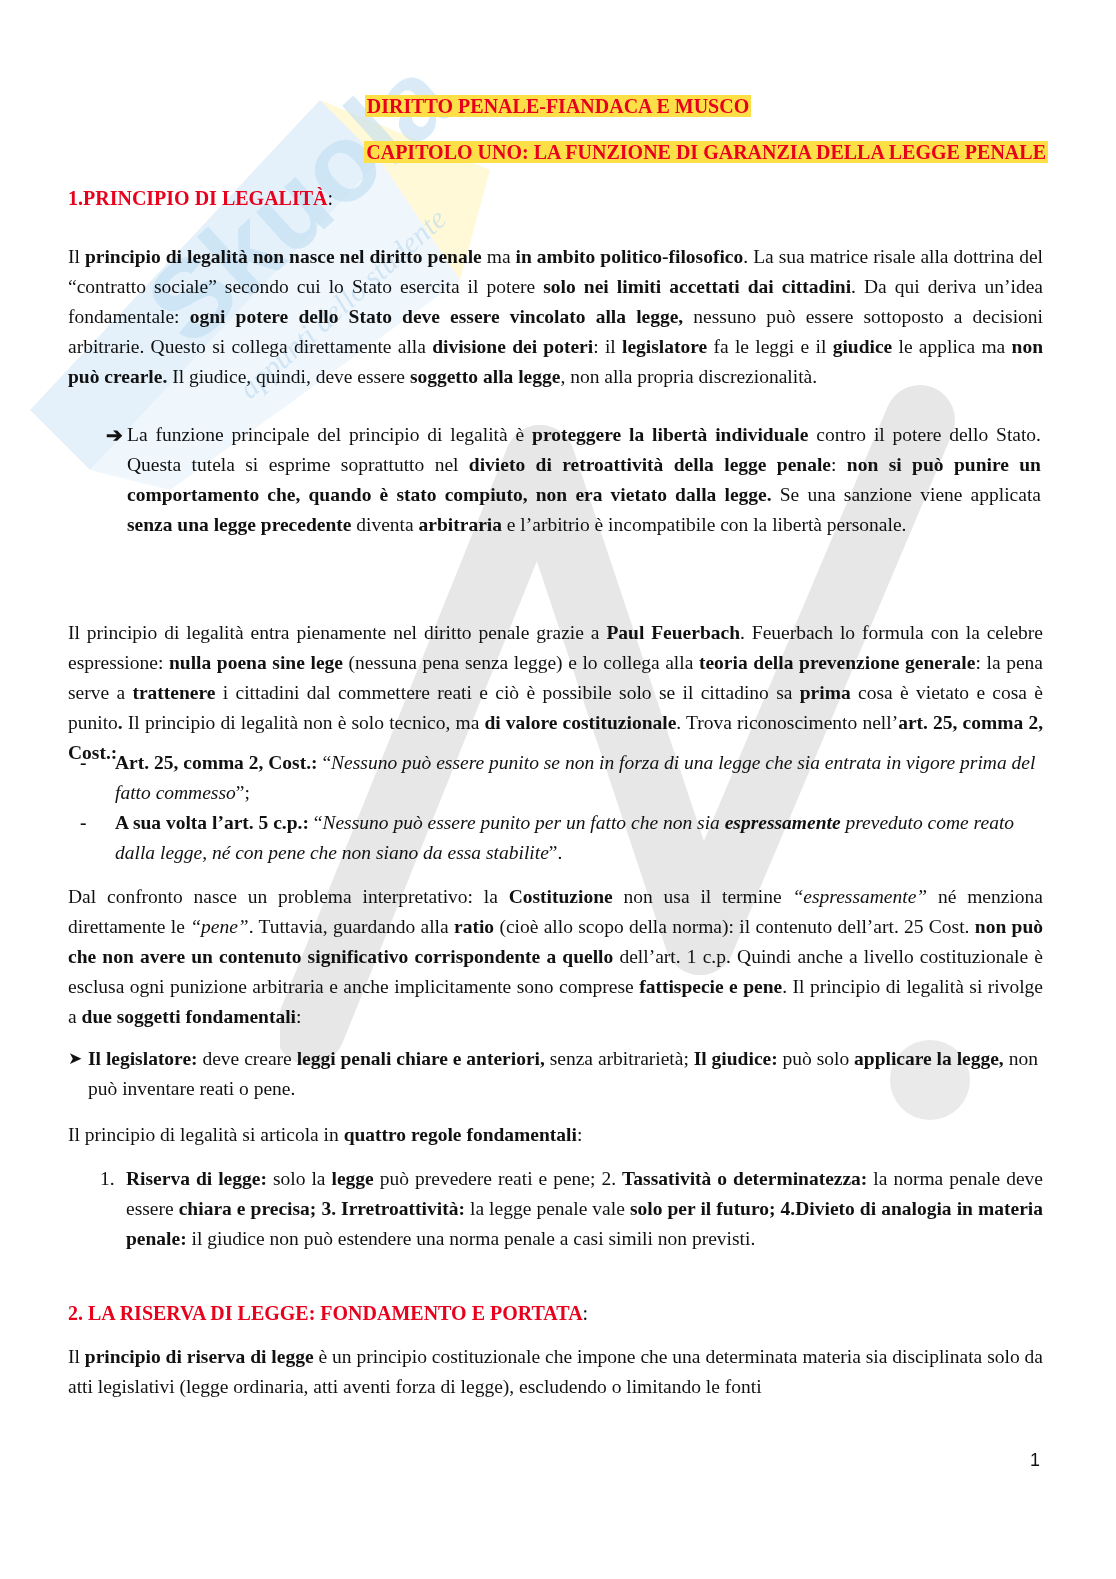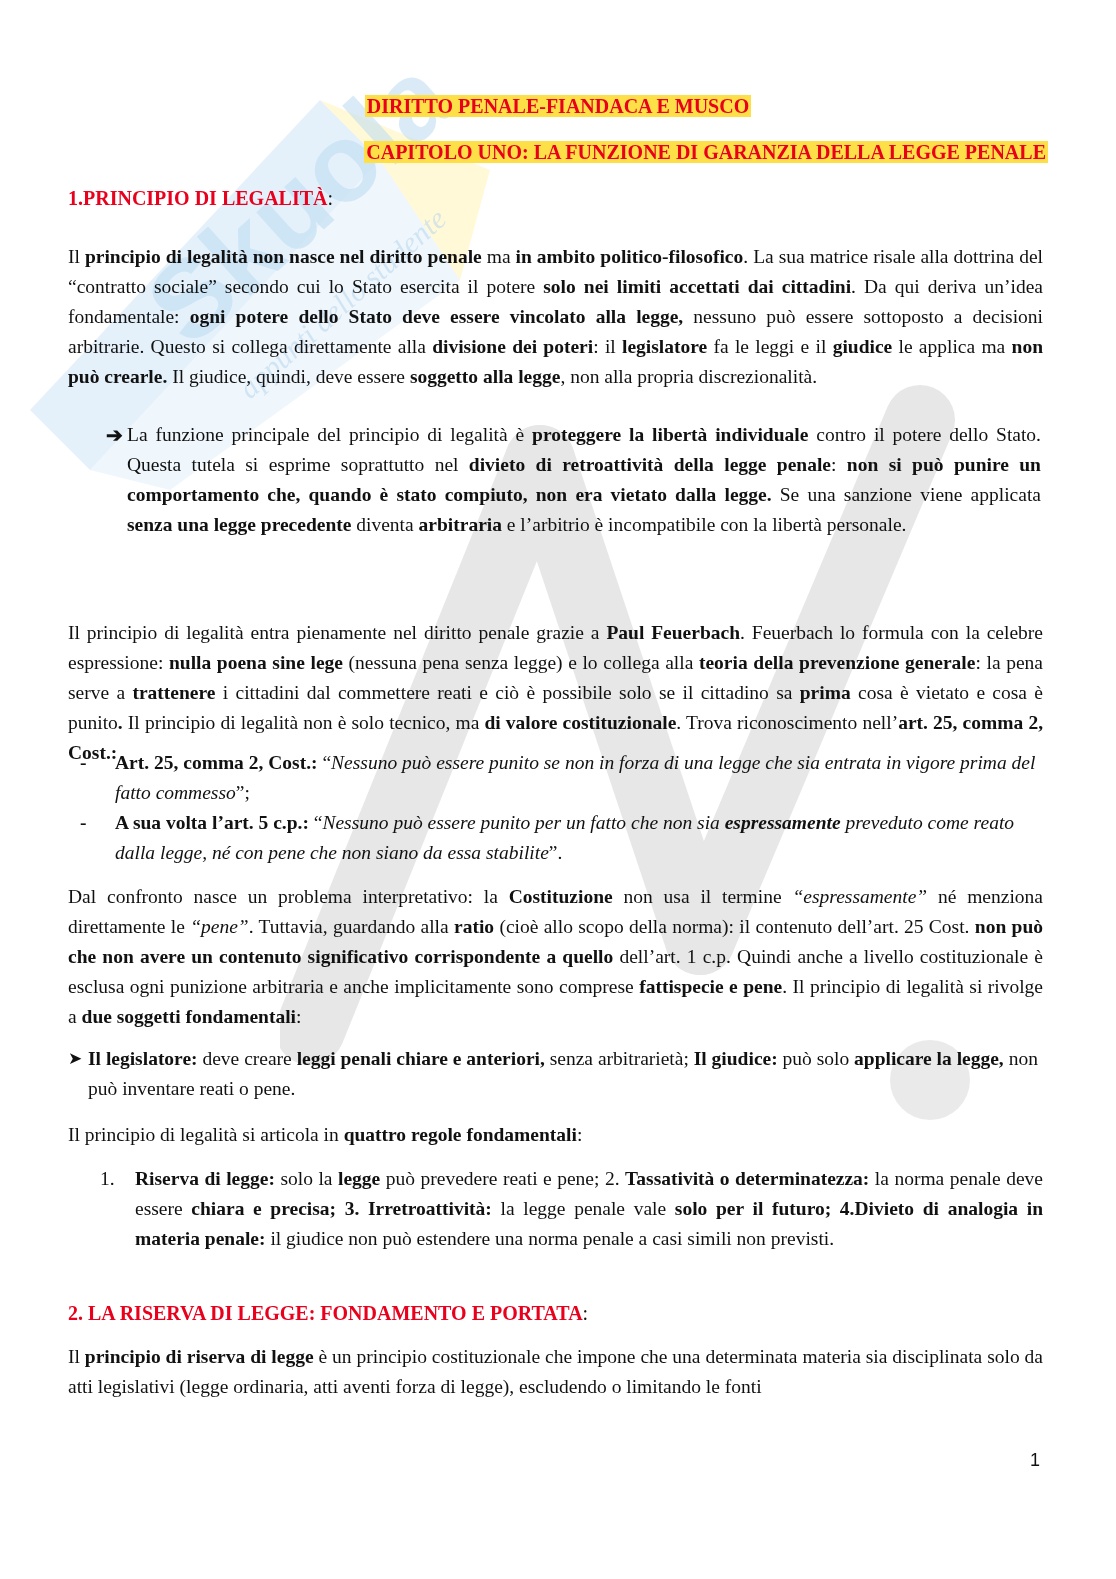--- a/index.html
+++ b/index.html
@@ -28,21 +28,21 @@
   .arrow-item .bul { position: absolute; left: 0; top: 0; font-size: 20px; font-weight: bold; }
   .arrow-item .txt { margin-left: 21px; text-align: justify; }
   .dash-item { position: absolute; left: 12px; width: 963px; }
   .dash-item .bul { position: absolute; left: 0; top: 0; font-weight: bold; }
   .dash-item .txt { margin-left: 35px; }
   .tri-item { position: absolute; left: 0; width: 975px; }
   .tri-item .bul { position: absolute; left: 0; top: 0; font-size: 17px; }
   .tri-item .txt { margin-left: 20px; }
   .num-item { position: absolute; left: 32px; width: 943px; }
   .num-item .bul { position: absolute; left: 0; top: 0; }
-  .num-item .txt { margin-left: 35px; text-align: justify; }
+  .num-item .txt { margin-left: 26px; text-align: justify; }
   .pagenum { position: absolute; left: 1030px; top: 1445px; font-family: "Liberation Sans", "DejaVu Sans", sans-serif; font-size: 18px; color: #111; }
 </style>
 </head>
 <body>
 
 <div class="page">
 
   <svg class="wm wm-left" viewBox="0 0 500 480">
     <polygon points="10,390 300,80 360,140 70,450" fill="#cfe6f6" opacity="0.55"></polygon>
     <polygon points="300,80 470,150 440,260 360,140" fill="#fff7c8" opacity="0.7"></polygon>

